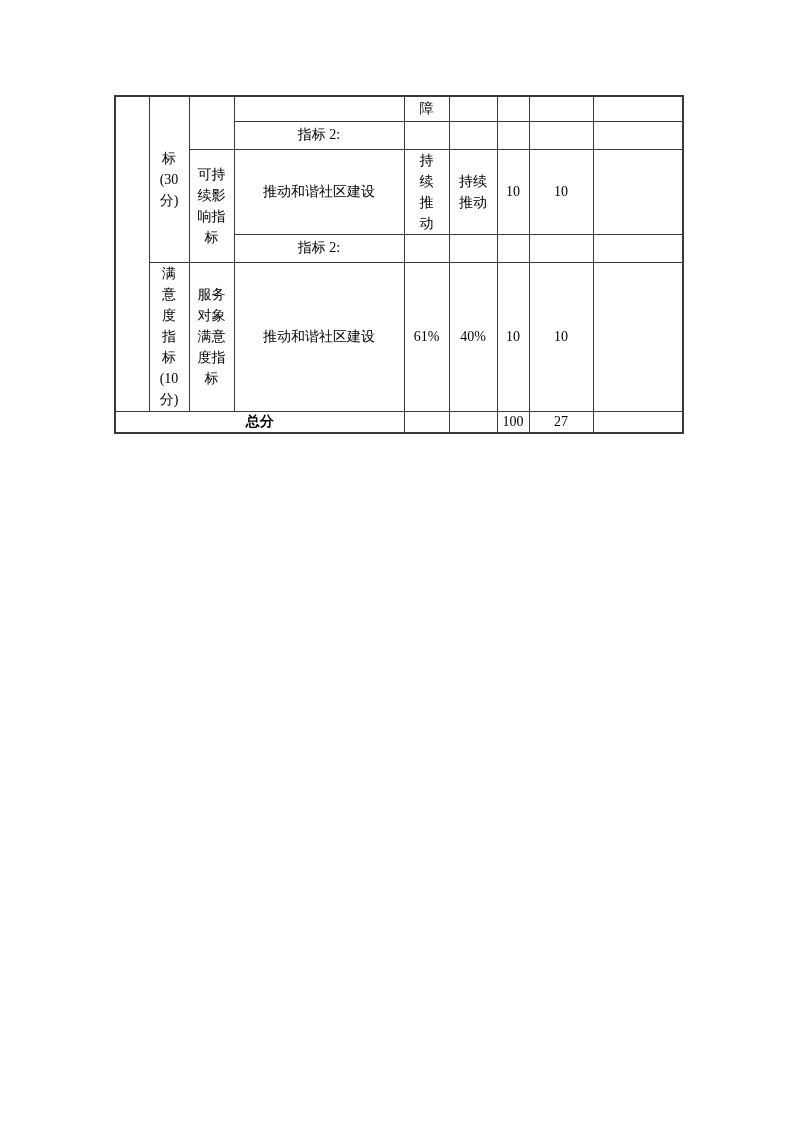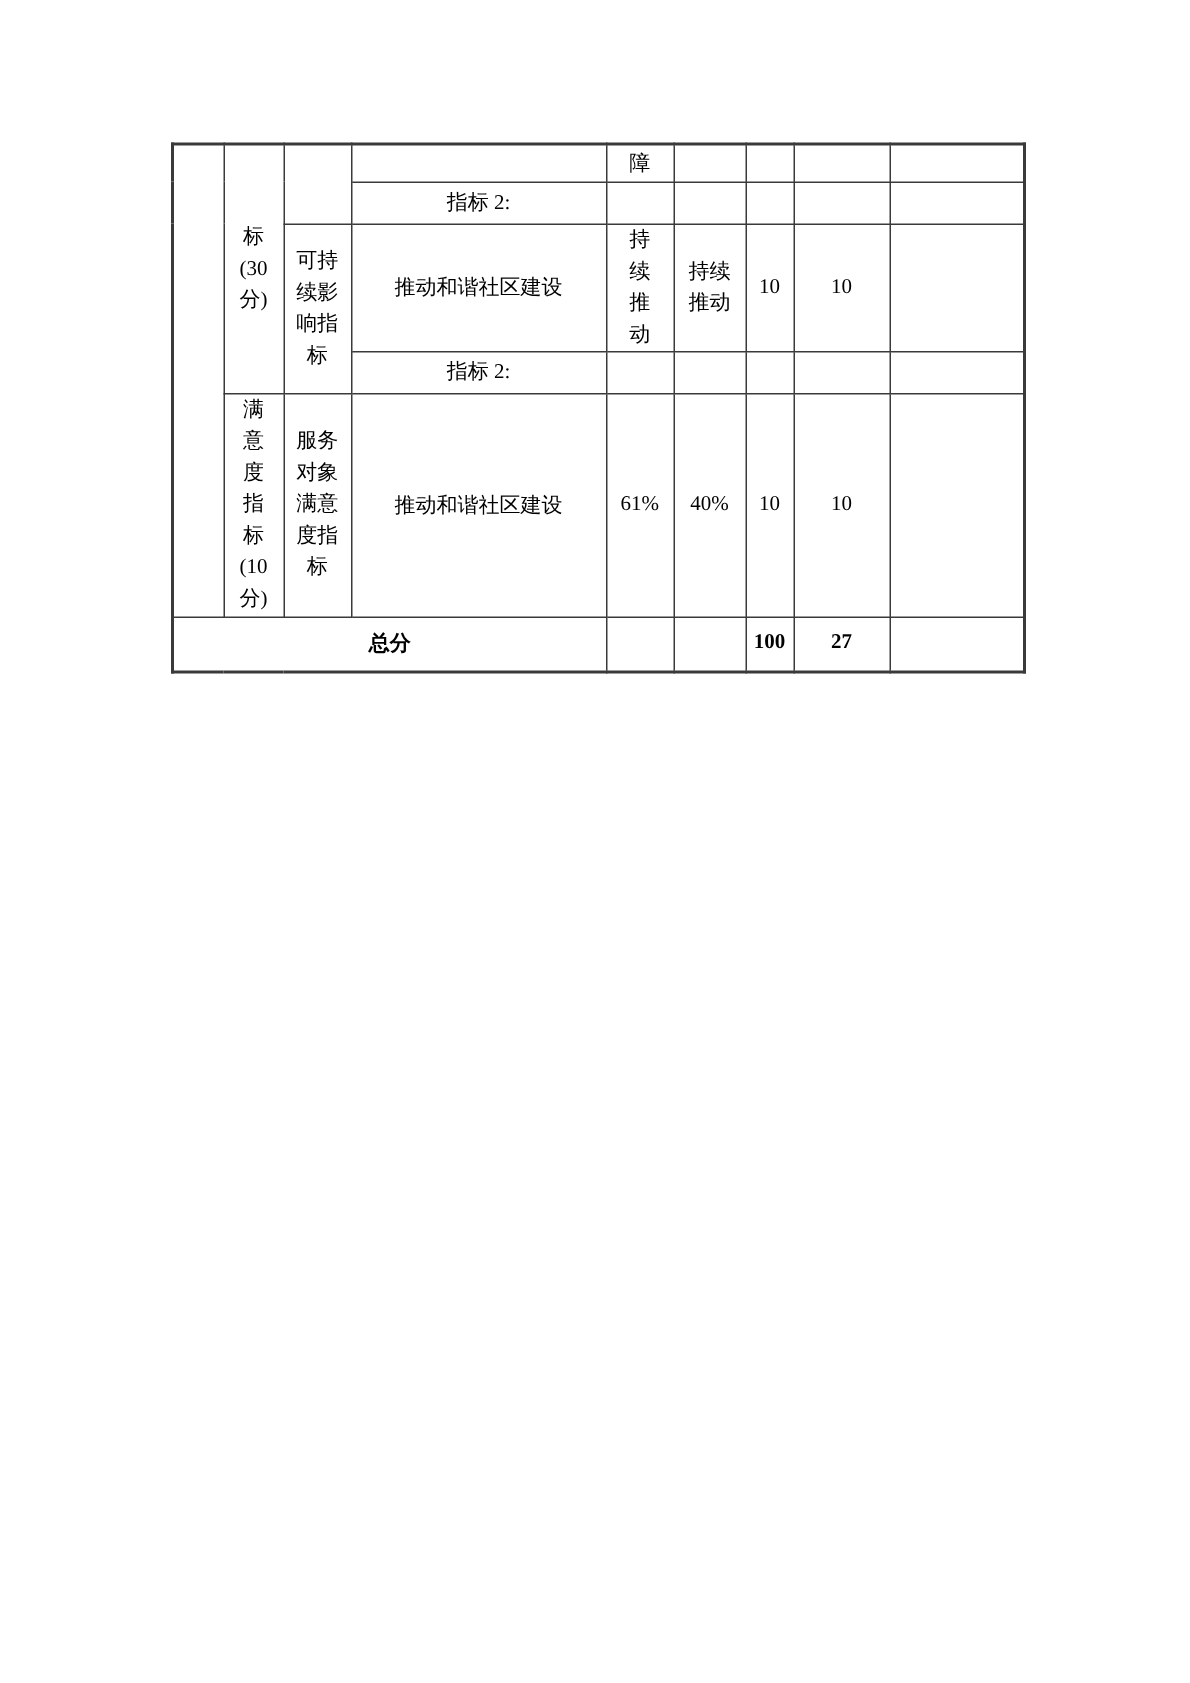--- a/index.html
+++ b/index.html
@@ -31,31 +31,31 @@
     padding: 0;
     vertical-align: middle;
     text-align: center;
     overflow: hidden;
   }
   tr.r1 { height: 25px; }
   tr.r2 { height: 28px; }
   tr.r3 { height: 85px; }
   tr.r4 { height: 28px; }
   tr.r5 { height: 149px; }
-  tr.r6 { height: 37px; }
+  tr.r6 { height: 22px; }
   td.v {
     white-space: pre-line;
     line-height: 21px;
     text-align: center;
   }
   td.top { vertical-align: top; padding-top: 1px; }
   td.left { text-align: left; padding-left: 7px; margin-left: 12px; }
   td.num { text-align: right; padding-right: 6px; margin-left: 44px; }
   td.total { text-align: center; font-weight: bold; }
-  td.bold { font-weight: bold; }
+  td.bold { font-weight: normal; }
 </style>
 </head>
 <body>
 
 <div class="page">
   <table class="eval-table">
     <colgroup>
       <col style="width:34px">
       <col style="width:40px">
       <col style="width:45px">

